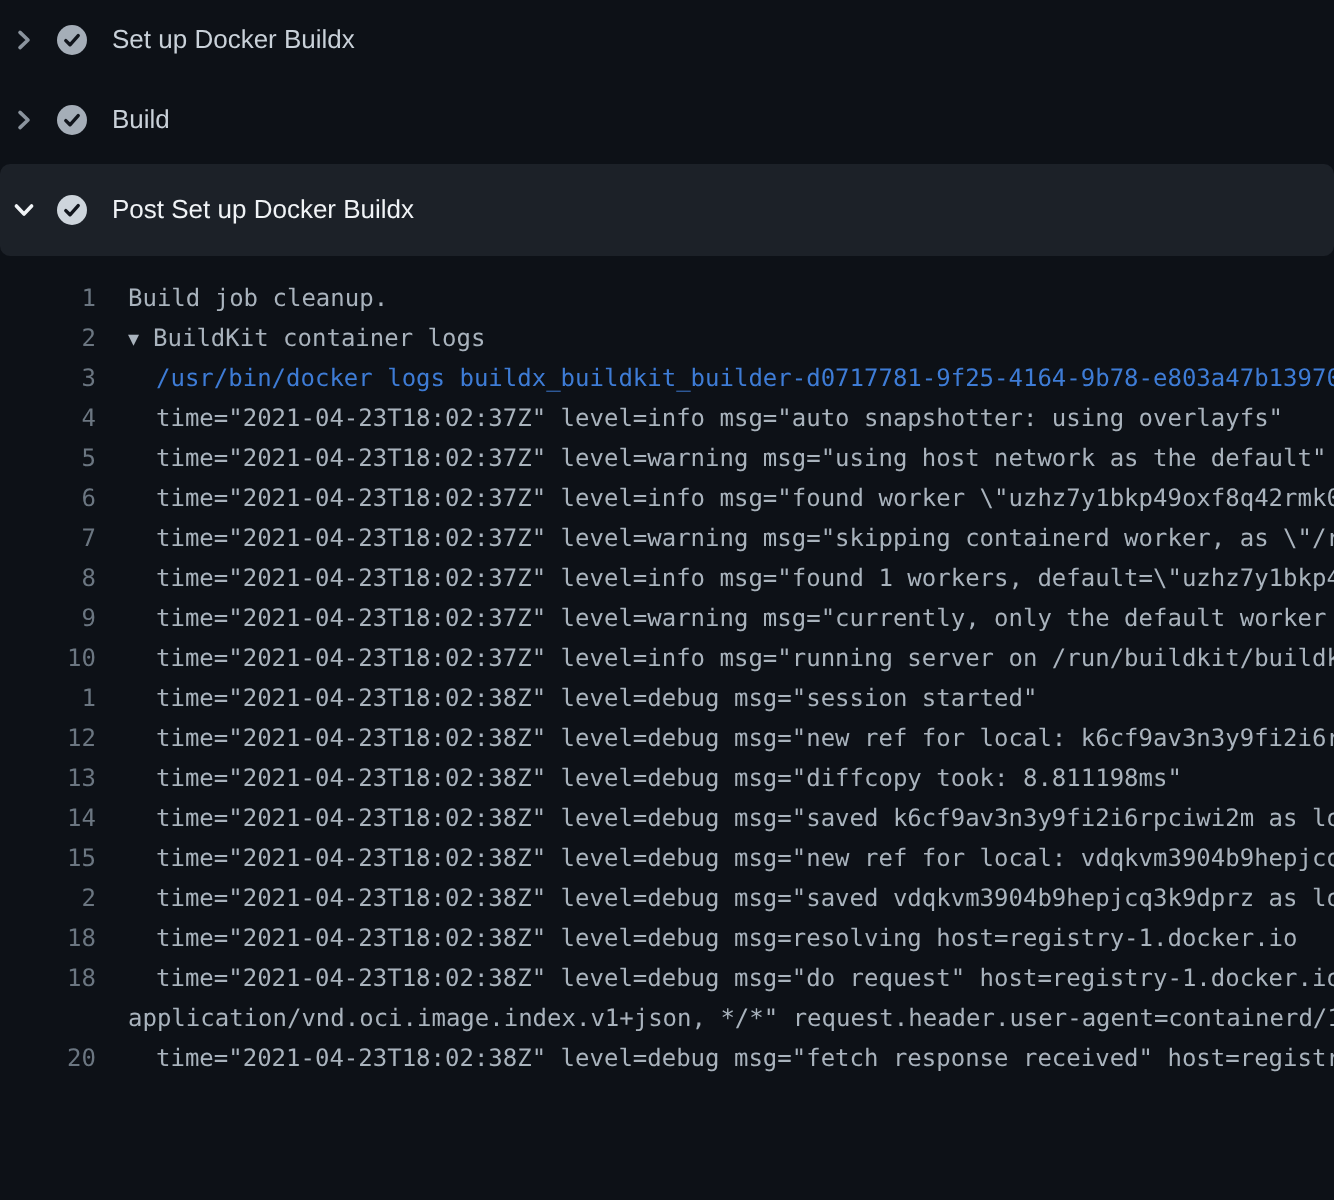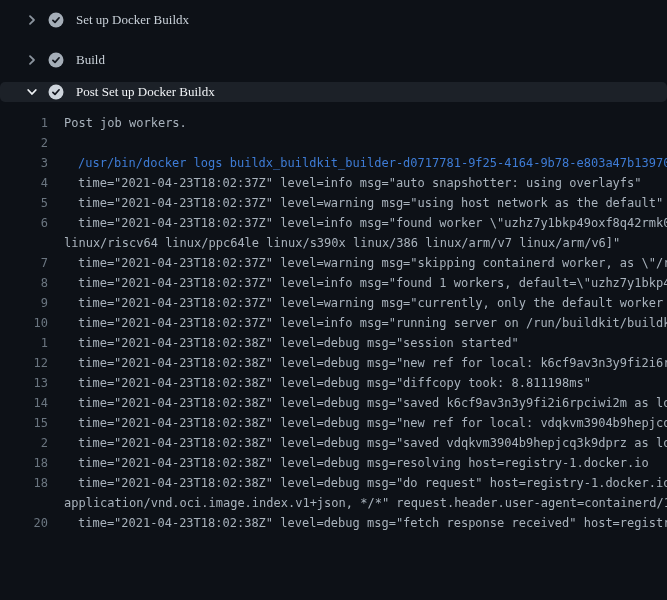--- a/index.html
+++ b/index.html
@@ -6,39 +6,39 @@
   body{
     width:667px;height:600px;overflow:hidden;
     background:var(--bg,#0d1117);
     font-family:"Liberation Sans","DejaVu Sans",sans-serif;
   }
   .panel{width:667px;height:600px;overflow:hidden}
 
   
   .steps{padding:0}
   .step{
-    height:40px;display:flex;align-items:center;padding:0 24px;
-    cursor:pointer;box-sizing:border-box;font-family:Liberation Serif, serif;
+    height:40px;display:flex;align-items:center;padding:0 4px;
+    cursor:pointer;box-sizing:border-box;
   }
   .step .chev{
     width:16px;height:16px;flex:none;margin-right:8px;
     display:flex;align-items:center;justify-content:center;
     color:var(--chevron,#8b949e);
   }
   .step .check{
     width:16px;height:16px;flex:none;margin-right:12px;
     display:flex;align-items:center;justify-content:center;
     color:var(--check_circle,#a5aeb8);
   }
   .step .slabel{
     font-size:13px;line-height:16px;
     color:var(--step_label,#c9d1d9);
   }
   .step.open{
-    height:20px;margin:2px 0;border-radius:5px;
+    height:46px;margin:2px 0;border-radius:5px;
     background:var(--row_highlight,#1c2128);
   }
   .step.open .chev{color:var(--step_label_active,#eef2f6)}
   .step.open .chev svg{transform:rotate(90deg)}
   .step.open .check{color:var(--check_circle_active,#ced5dc)}
   .step.open .slabel{color:var(--step_label_active,#eef2f6)}
 
   
   .log{
     padding-top:9px;
@@ -108,44 +108,41 @@
             <circle cx="8" cy="8" r="7.5" fill="currentColor"></circle>
             <path d="M4.9 8.3l2.1 2.1 4.1-4.6" fill="none" stroke="#11151c" stroke-width="1.7" stroke-linecap="round" stroke-linejoin="round"></path>
           </svg>
         </span>
     <span class="slabel">Post Set up Docker Buildx</span>
   </div>
     </div>
   <div class="log">
       <div class="lrow ind0">
     <span class="ln">1</span>
-    <span class="txt"><span class="tcontent">Post job workers.</span></span>
+    <span class="txt"><span class="tcontent">Build job cleanup.</span></span>
   </div>
       <div class="lrow ind0">
     <span class="ln">2</span>
+    <span class="txt"><span class="tri">▾</span><span class="tcontent">BuildKit container logs</span></span>
   </div>
       <div class="lrow ind1 cmd">
     <span class="ln">3</span>
     <span class="txt"><span class="tcontent">/usr/bin/docker logs buildx_buildkit_builder-d0717781-9f25-4164-9b78-e803a47b13970</span></span>
   </div>
       <div class="lrow ind1">
     <span class="ln">4</span>
     <span class="txt"><span class="tcontent">time="2021-04-23T18:02:37Z" level=info msg="auto snapshotter: using overlayfs"</span></span>
   </div>
       <div class="lrow ind1">
     <span class="ln">5</span>
     <span class="txt"><span class="tcontent">time="2021-04-23T18:02:37Z" level=warning msg="using host network as the default"</span></span>
   </div>
       <div class="lrow ind1">
     <span class="ln">6</span>
     <span class="txt"><span class="tcontent">time="2021-04-23T18:02:37Z" level=info msg="found worker \"uzhz7y1bkp49oxf8q42rmk0xj</span></span>
-  </div>
-      <div class="lrow ind0">
-    <span class="ln"></span>
-    <span class="txt"><span class="tcontent">linux/riscv64 linux/ppc64le linux/s390x linux/386 linux/arm/v7 linux/arm/v6]"</span></span>
   </div>
       <div class="lrow ind1">
     <span class="ln">7</span>
     <span class="txt"><span class="tcontent">time="2021-04-23T18:02:37Z" level=warning msg="skipping containerd worker, as \"/run</span></span>
   </div>
       <div class="lrow ind1">
     <span class="ln">8</span>
     <span class="txt"><span class="tcontent">time="2021-04-23T18:02:37Z" level=info msg="found 1 workers, default=\"uzhz7y1bkp49o</span></span>
   </div>
       <div class="lrow ind1">

